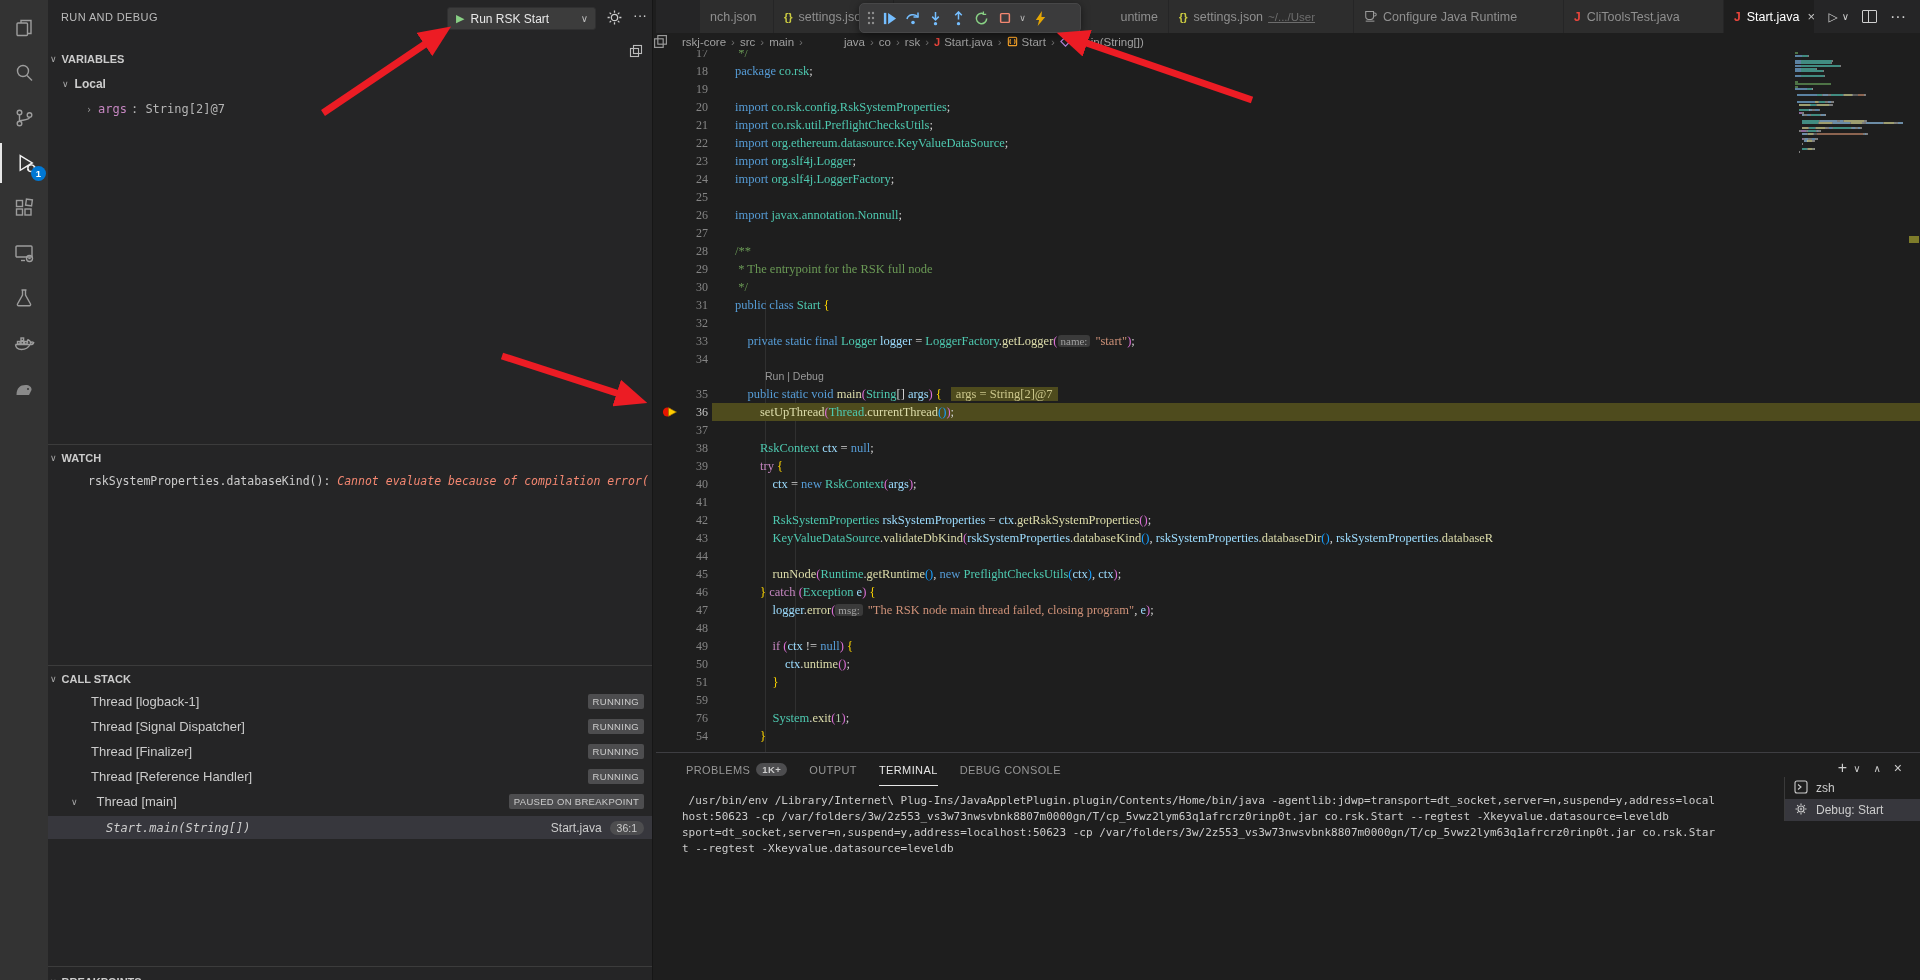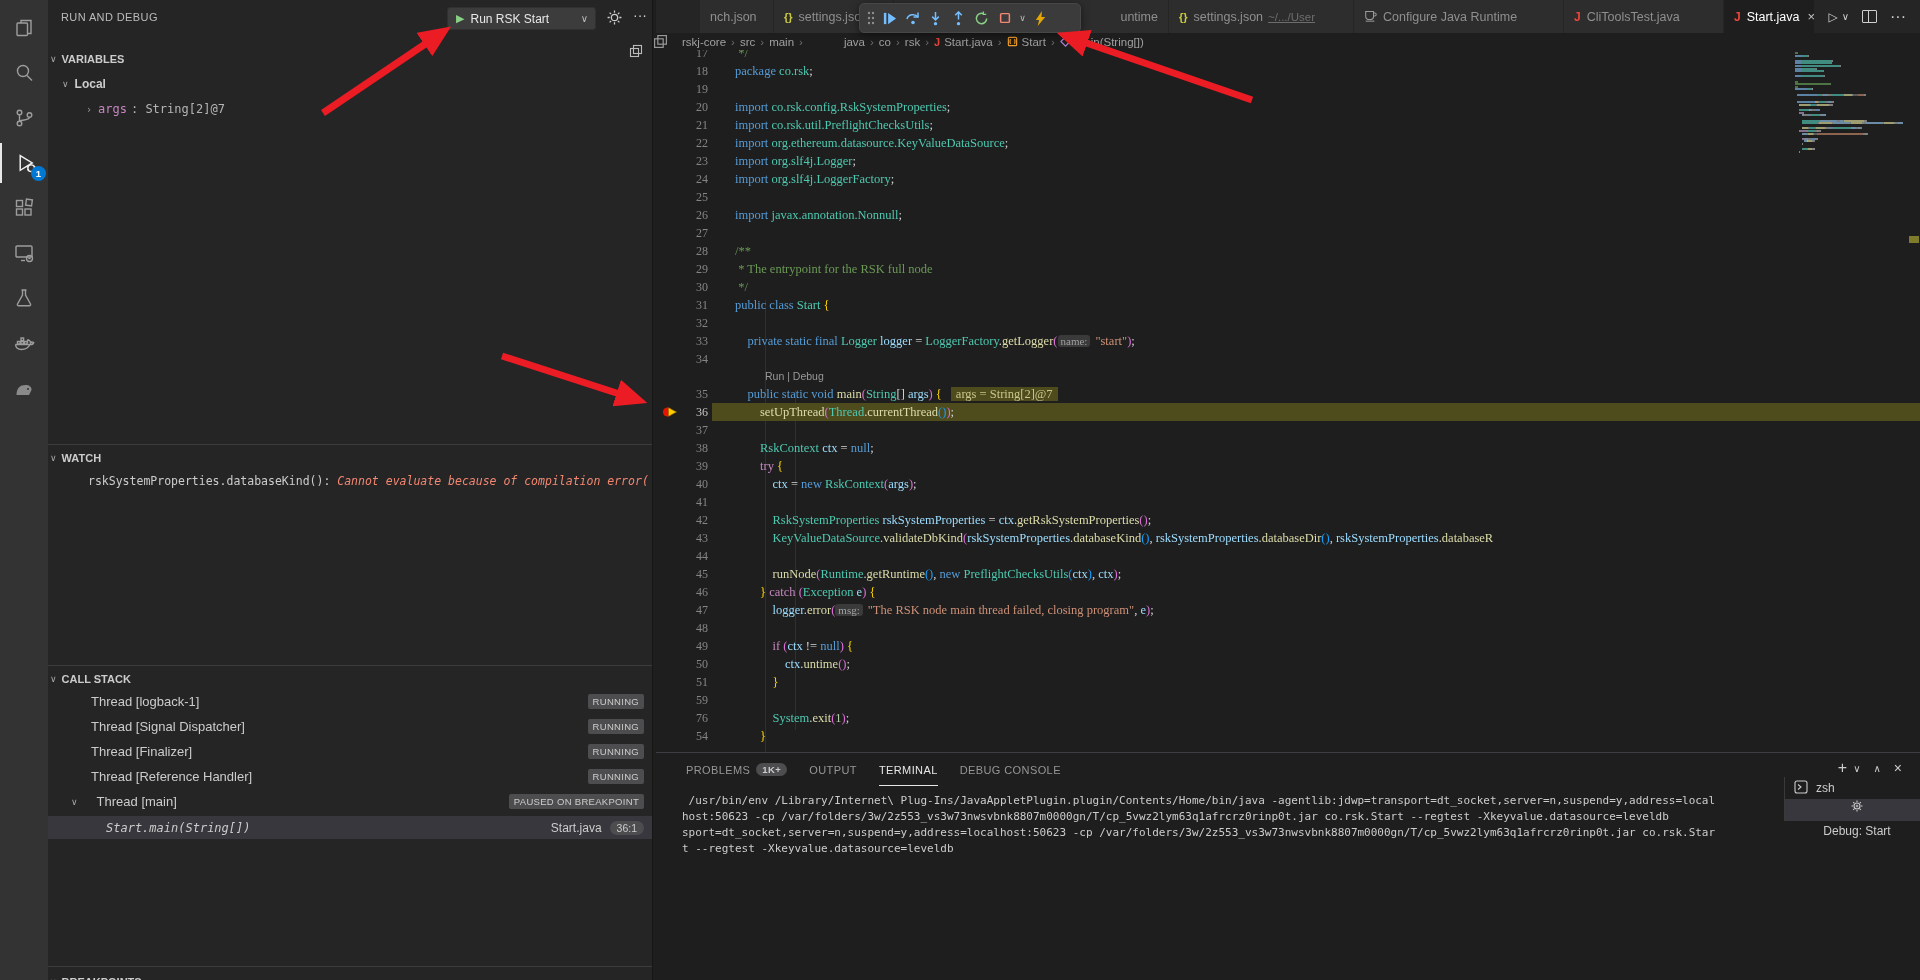--- a/index.html
+++ b/index.html
@@ -94,21 +94,21 @@
   #panel{position:absolute;left:0;top:752px;right:0;bottom:0;background:#1e1e1e;border-top:1px solid #3e3e42;}
   #panel-tabs{position:absolute;left:30px;top:0;height:33px;display:flex;align-items:center;gap:22px;}
   .ptab{font-size:11px;letter-spacing:.4px;color:#969696;height:33px;display:flex;align-items:center;gap:6px;}
   .ptab.active{color:#e7e7e7;box-shadow:inset 0 -1px 0 #e7e7e7;}
   .pbadge{background:#4d4d4f;color:#ccc;border-radius:9px;padding:1px 6px;font-size:9.5px;font-weight:bold;}
   #panel-actions{position:absolute;right:18px;top:0;height:30px;display:flex;align-items:center;gap:13px;color:#cccccc;font-size:13px;}
   #termlines{position:absolute;left:26px;top:40px;right:140px;font-family:"DejaVu Sans Mono",monospace;font-size:11px;color:#cccccc;}
   #termlines div{height:16px;line-height:16px;white-space:pre;}
   #termside{position:absolute;left:1128px;top:24px;right:0;border-left:1px solid #3a3a3a;}
   .trow{height:22px;display:flex;align-items:center;font-size:12px;color:#cccccc;padding-left:9px;gap:8px;}
-  .trow.active{background:#37373d;flex-direction:column;}
+  .trow.active{background:#37373d;}
   
   #arrows{position:absolute;left:0;top:0;width:1920px;height:980px;z-index:60;pointer-events:none;}
 </style>
 </head>
 <body>
 
 <div id="activitybar">
   <div class="act-item" style="top:8px">
     <svg width="22" height="22" viewBox="0 0 22 22">
         <path d="M8 6V3.5h10v13h-3.5"></path>

